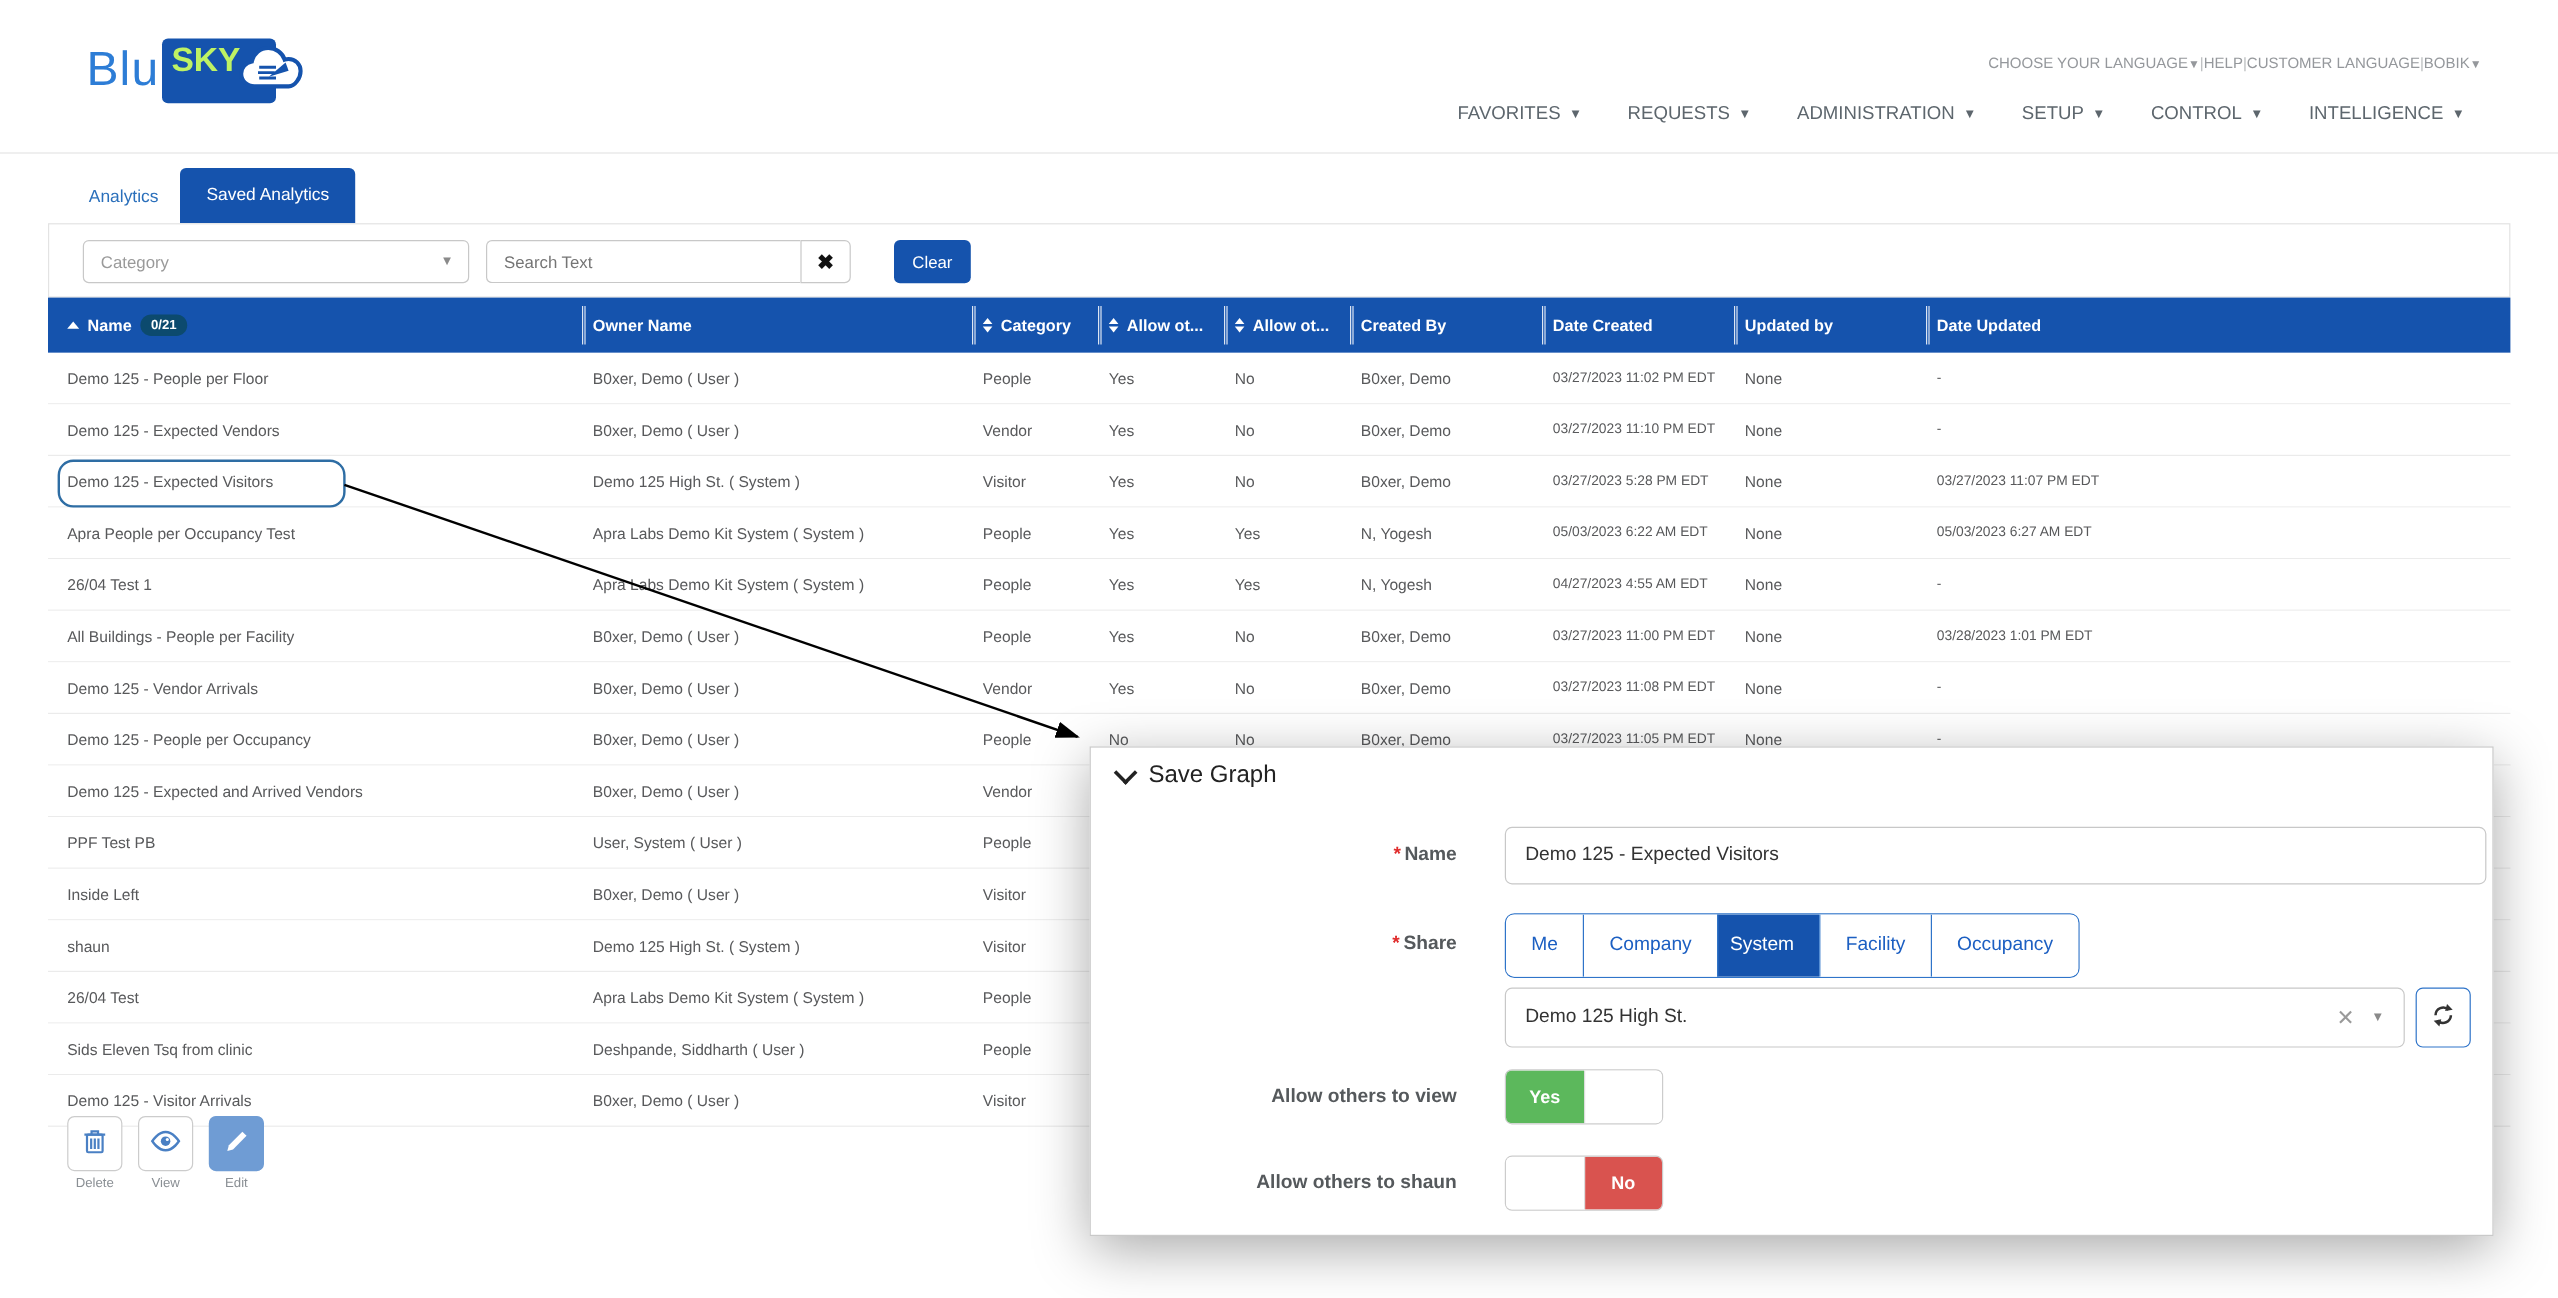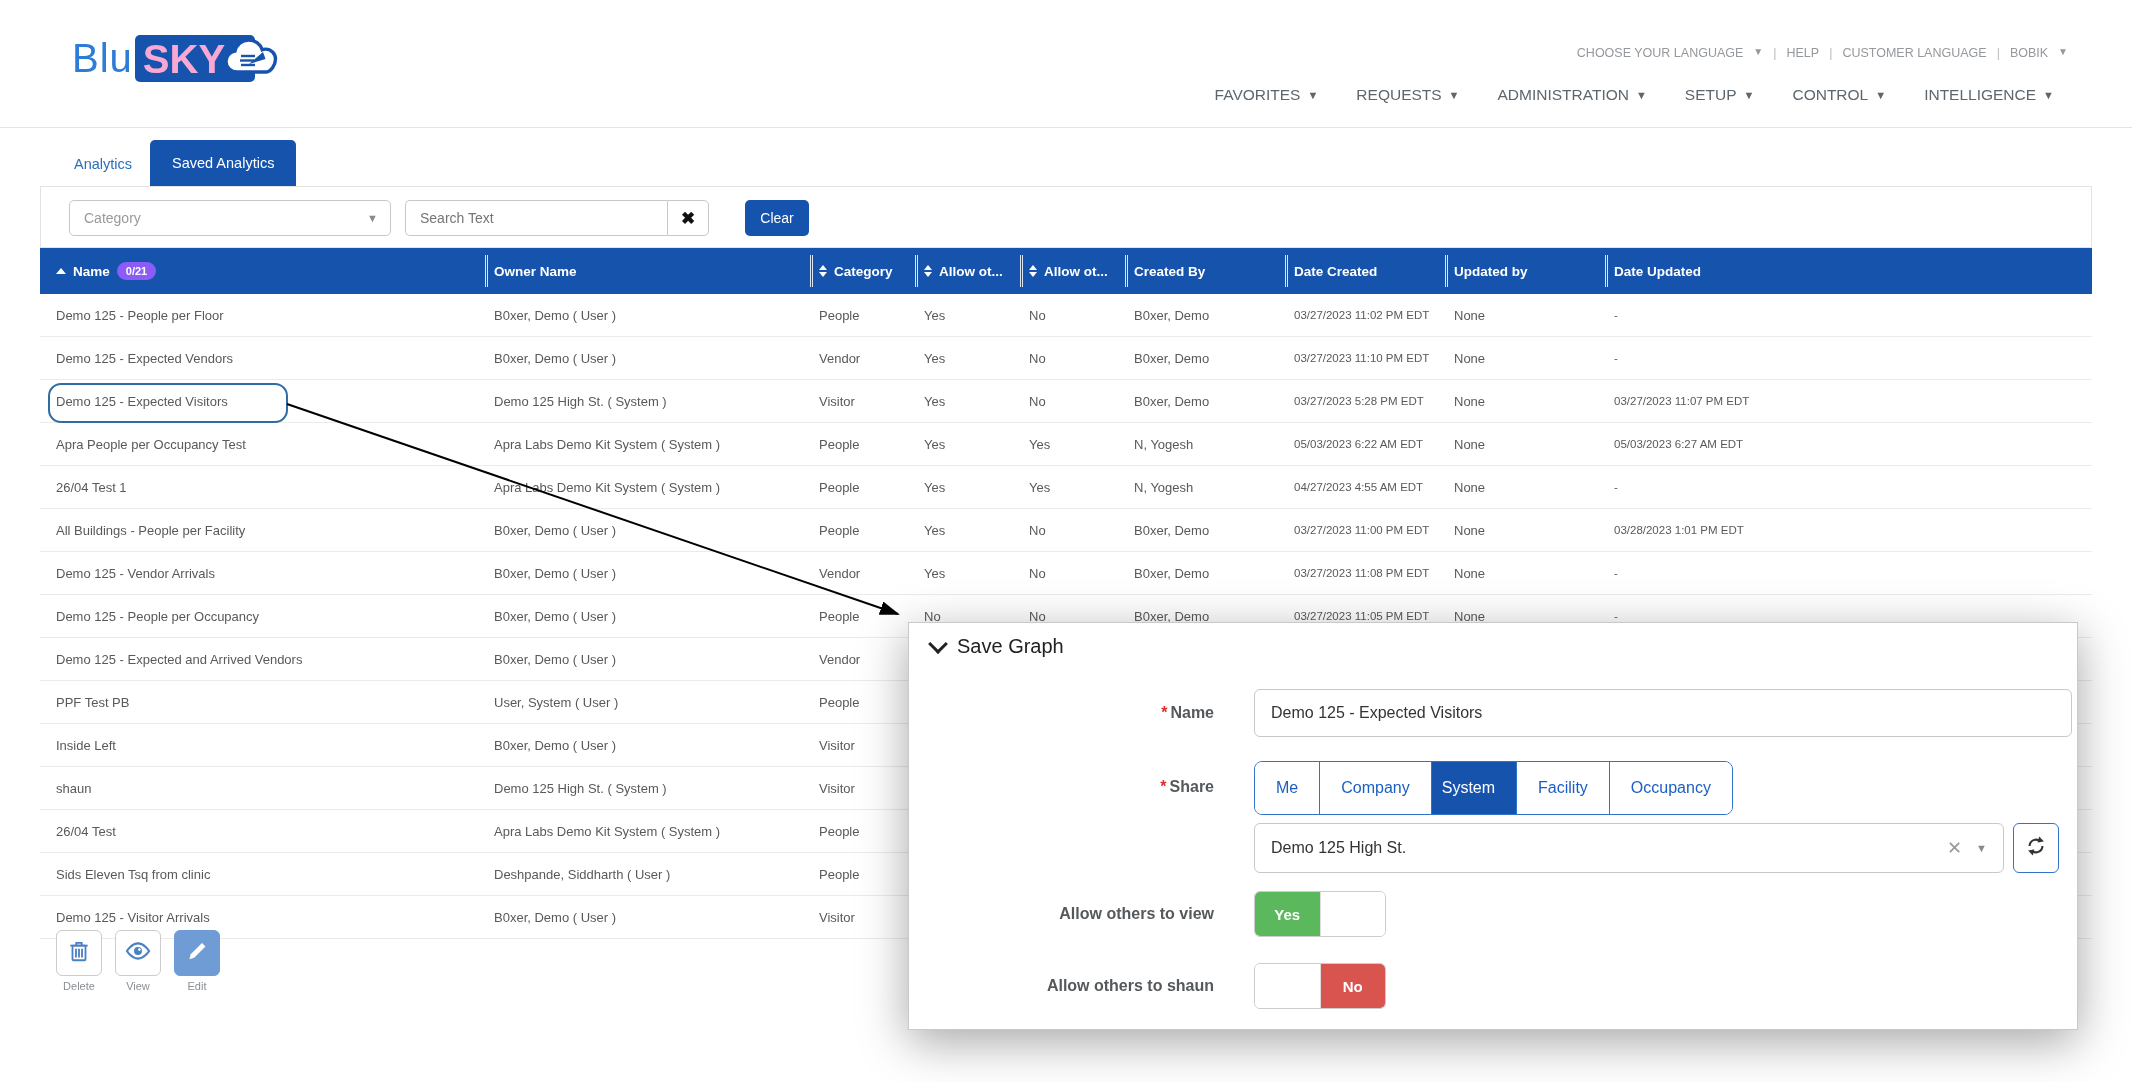--- a/index.html
+++ b/index.html
@@ -4,23 +4,23 @@
 <style>
   html,body{margin:0;padding:0;}
   body{
     width:2132px;height:1082px;position:relative;background:#fff;
     font-family:"Liberation Sans",sans-serif;overflow:hidden;color:#58595b;
   }
   
   .topbar{position:absolute;left:0;top:0;width:2132px;height:127px;background:#fff;border-bottom:1px solid #e4e4e4;}
   .logo{position:absolute;left:72px;top:30px;display:flex;align-items:center;}
   .logo-blu{font-size:40px;color:#2d7dd6;letter-spacing:1px;}
-  .logo-sky{font-size:40px;font-weight:bold;color:#f9a8d4;background:#1553ad;border-radius:5px;padding:2px 30px 0 8px;margin-left:2px;}
+  .logo-sky{font-size:28px;font-weight:bold;color:#bef264;background:#1553ad;border-radius:5px;padding:2px 30px 20px 8px;margin-left:2px;}
   .logo-cloud{margin-left:-34px;margin-top:4px;}
-  .util{position:absolute;right:64px;top:46px;font-size:12.5px;color:#95989c;display:flex;align-items:flex-start;gap:10px;white-space:nowrap;}
+  .util{position:absolute;right:64px;top:46px;font-size:12.5px;color:#95989c;display:flex;align-items:flex-end;white-space:nowrap;}
   .util .caret{font-size:10px;color:#95989c;}
   .util .pipe{color:#b9bcbe;}
   .util a{color:#95989c;text-decoration:none;}
   .mainnav{position:absolute;right:78px;top:86px;display:flex;gap:38px;font-size:15.5px;color:#5d666d;white-space:nowrap;}
   .navitem{display:flex;align-items:center;gap:7px;cursor:pointer;}
   .navitem .caret{font-size:11px;color:#5d666d;}
   
   .tabs{position:absolute;left:56px;top:138px;display:flex;align-items:flex-end;height:48px;}
   .tab{font-size:14.5px;padding:14px 18px;cursor:pointer;}
   .tab.inactive{color:#2a6fbb;}
@@ -39,21 +39,21 @@
     color:#fff;font-size:14px;cursor:pointer;font-family:"Liberation Sans",sans-serif;}
   
   .tablewrap{position:absolute;left:40px;top:248px;width:2052px;}
   .thead{display:flex;background:#1553ad;height:46px;color:#fff;font-weight:bold;font-size:13.5px;}
   .th{box-sizing:border-box;display:flex;align-items:center;gap:7px;height:100%;padding:0 9px;position:relative;cursor:pointer;}
   .th:first-child{padding-left:16px;}
   .th:not(:first-child)::before{content:"";position:absolute;left:0;top:7px;bottom:7px;width:3px;
     border-left:1px solid rgba(255,255,255,.85);border-right:1px solid rgba(255,255,255,.85);box-sizing:border-box;}
   .c0{width:445px;} .c1{width:325px;} .c2{width:105px;} .c3{width:105px;} .c4{width:105px;}
   .c5{width:160px;} .c6{width:160px;} .c7{width:160px;} .c8{width:487px;}
-  .badge{background:#8b5cf6;color:#fff;border-radius:10px;padding:3px 9px;font-size:11px;font-weight:bold;}
+  .badge{background:#0c4a6e;color:#fff;border-radius:10px;padding:3px 9px;font-size:11px;font-weight:bold;}
   .tri-up{width:0;height:0;border-left:5px solid transparent;border-right:5px solid transparent;border-bottom:6px solid #fff;}
   .sortboth{display:inline-flex;flex-direction:column;gap:2px;}
   .sortboth .u{width:0;height:0;border-left:4px solid transparent;border-right:4px solid transparent;border-bottom:5px solid #fff;}
   .sortboth .d{width:0;height:0;border-left:4px solid transparent;border-right:4px solid transparent;border-top:5px solid #fff;}
   .tr{display:flex;height:42px;align-items:center;border-bottom:1px solid #ebebeb;font-size:13px;color:#58595b;background:#fff;cursor:pointer;}
   .td{box-sizing:border-box;padding:0 9px;white-space:nowrap;overflow:hidden;}
   .td.c0{padding-left:16px;}
   .td.dsmall{font-size:11.5px;}
   
   .hl-outline{position:absolute;left:48px;top:383px;width:236px;height:36px;border:2px solid #2e6da4;border-radius:13px;z-index:6;pointer-events:none;}

